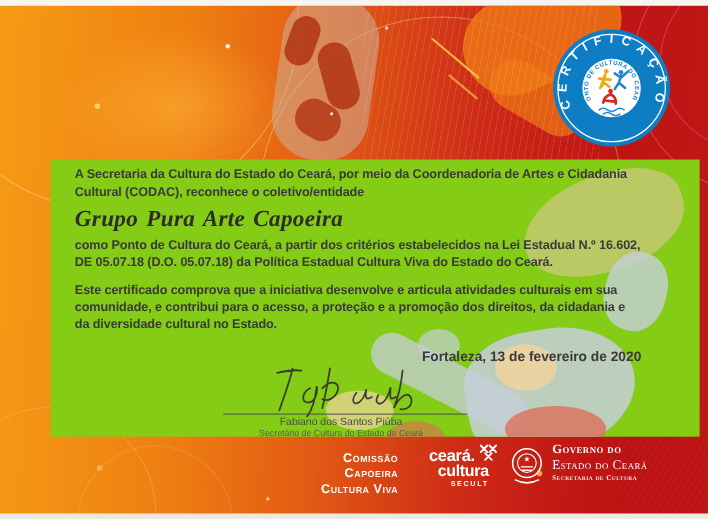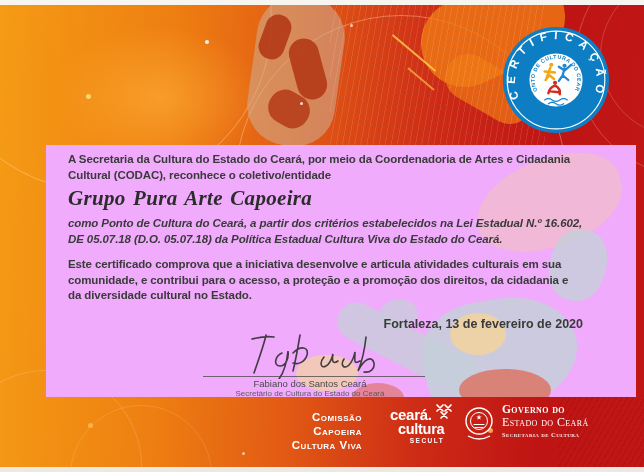--- a/index.html
+++ b/index.html
@@ -36,38 +36,38 @@
   .dot{border-radius:50%;}
   .d1{left:205px;top:40px;width:4px;height:4px;background:rgba(255,255,255,.9);}
   .d2{left:300px;top:102px;width:3px;height:3px;background:rgba(255,255,255,.8);}
   .d3{left:86px;top:94px;width:5px;height:5px;background:rgba(255,220,120,.9);}
   .d4{left:350px;top:24px;width:3px;height:3px;background:rgba(255,255,255,.7);}
   .d5{left:88px;top:423px;width:5px;height:5px;background:#ffb24d;}
   .d6{left:488px;top:428px;width:5px;height:5px;background:#ff9f43;}
   .d7{left:242px;top:452px;width:3px;height:3px;background:rgba(255,255,255,.6);}
   
   .panel{position:absolute;left:46px;top:145px;right:8px;bottom:75px;
-         background:#f0abfc;overflow:hidden;}
+         background:#84cc16;overflow:hidden;}
   .wm{position:absolute;pointer-events:none;}
   .wm-pink{right:12px;top:14px;width:150px;height:88px;background:rgba(242,198,180,.5);border-radius:60% 40% 55% 45%;transform:rotate(-15deg);}
   .wm-gb1{right:58px;bottom:-14px;width:155px;height:112px;background:rgba(197,207,217,.85);border-radius:45% 55% 60% 40%;transform:rotate(-10deg);}
   .wm-gb2{right:150px;bottom:30px;width:155px;height:38px;background:rgba(197,207,217,.75);border-radius:20px;transform:rotate(27deg);}
   .wm-gb3{right:30px;bottom:96px;width:56px;height:72px;background:rgba(197,207,217,.8);border-radius:45%;transform:rotate(15deg);}
   .wm-gb4{right:218px;bottom:68px;width:38px;height:30px;background:rgba(197,207,217,.7);border-radius:50%;}
   .wm-y1{right:130px;bottom:42px;width:56px;height:42px;background:rgba(242,212,158,.85);border-radius:50%;}
   .wm-y2{left:250px;bottom:6px;width:62px;height:36px;background:rgba(242,212,158,.7);border-radius:50%;}
   .wm-rd1{right:85px;bottom:-14px;width:92px;height:42px;background:rgba(221,106,85,.75);border-radius:50%;}
   .wm-rd2{right:232px;bottom:-16px;width:52px;height:30px;background:rgba(221,106,85,.6);border-radius:50%;}
   
   .content{position:relative;padding:7px 8px 0 22px;z-index:3;}
   .p-line{font-size:11.5px;line-height:15.5px;font-weight:bold;letter-spacing:-.1px;
           color:#3a3a3a;white-space:nowrap;}
   .recipient{font-family:"Liberation Serif",serif;font-style:italic;font-weight:bold;
              font-size:21px;line-height:22px;color:#2c2c2c;margin-top:4px;letter-spacing:.3px;word-spacing:2px;}
-  .para2{margin-top:7px;font-style:italic;} .para3{margin-top:10px;}
+  .para2{margin-top:7px;} .para3{margin-top:10px;}
   .date{margin:13px 45px 0 0;text-align:right;font-size:12.5px;font-weight:bold;color:#3a3a3a;}
   
   .scribble{position:absolute;left:238px;top:329px;z-index:4;}
   .sig-line{position:absolute;left:203px;top:376px;width:222px;height:0;
             border-top:1px solid rgba(70,70,70,.75);z-index:4;}
   .sig-name{position:absolute;left:170px;top:378px;width:280px;text-align:center;
             font-size:9.5px;color:#4a4a4a;z-index:4;}
   .sig-role{position:absolute;left:170px;top:389px;width:280px;text-align:center;
             font-size:8px;color:#5a5a5a;z-index:4;}
   
@@ -172,21 +172,21 @@
 
   <svg class="scribble" width="170" height="50" viewBox="0 0 170 50">
     <path d="M14 10 C22 8 30 7 36 8 M28 6 C26 16 20 32 16 44
              M44 24 c-7 3 -9 13 -2 13 c6 0 9 -8 8 -15 c-1 9 -3 20 -9 28
              M62 6 c-2 12 -4 24 -7 36 M55 24 c8 -8 16 -6 14 2 c-2 7 -9 10 -14 8
              M86 28 c-5 6 -3 12 2 9 c4 -2 6 -8 7 -12 c-1 6 -1 11 5 7
              M106 30 c-4 6 0 11 5 6 c4 -4 5 -9 6 -13 c0 8 -2 13 5 9
              M128 8 c-1 10 -3 22 -8 34 c6 -12 14 -16 16 -8 c1 6 -4 10 -10 9" stroke="#2f2f2f" stroke-width="1.6" fill="none" stroke-linecap="round" opacity=".9"></path>
   </svg>
   <div class="sig-line"></div>
-  <div class="sig-name">Fabiano dos Santos Ceará</div>
+  <div class="sig-name">Fabiano dos Santos Piúba</div>
   <div class="sig-role">Secretário de Cultura do Estado do Ceará</div>
 
   <div class="commission">
     <div>Comissão</div>
     <div>Capoeira</div>
     <div>Cultura Viva</div>
   </div>
 
   <div class="ceara">
     <svg class="ceara-mark" width="22" height="20" viewBox="0 0 22 20">

